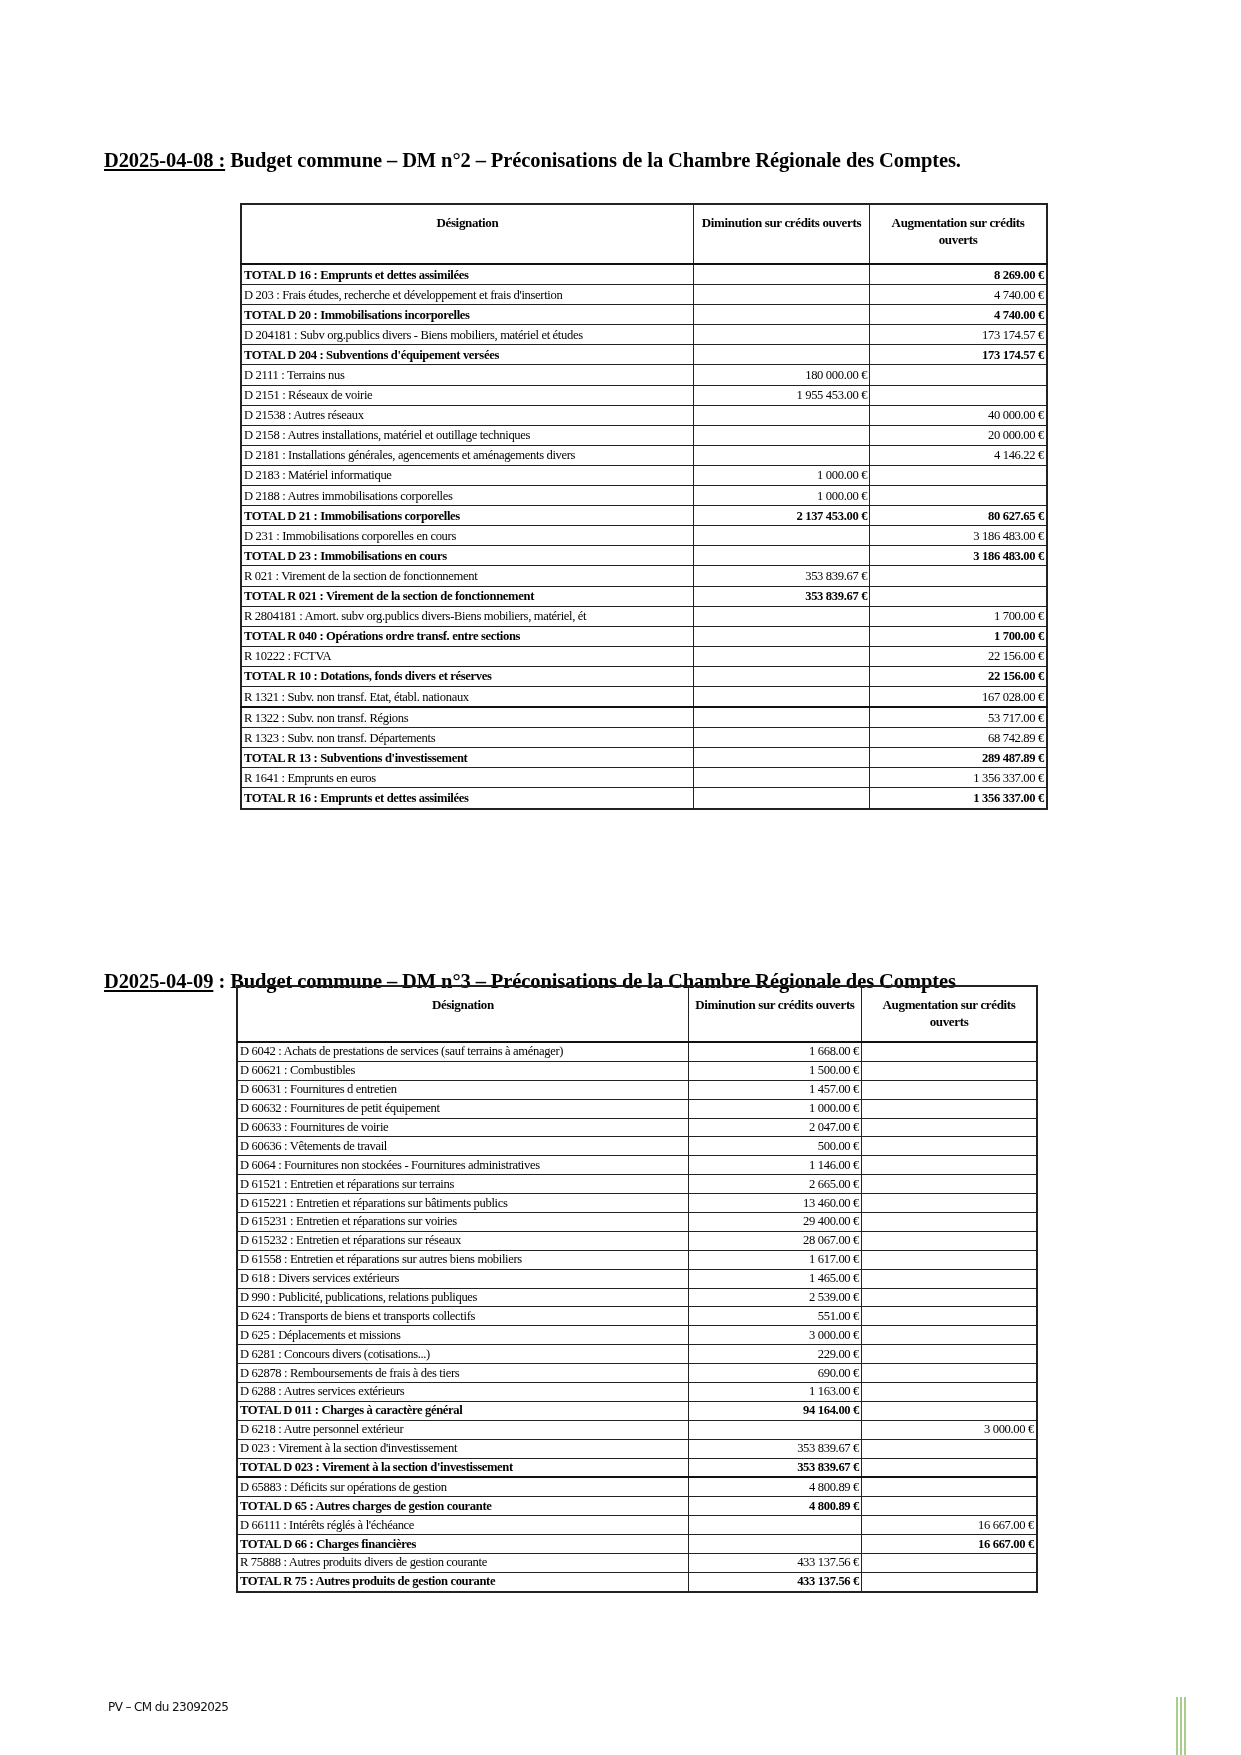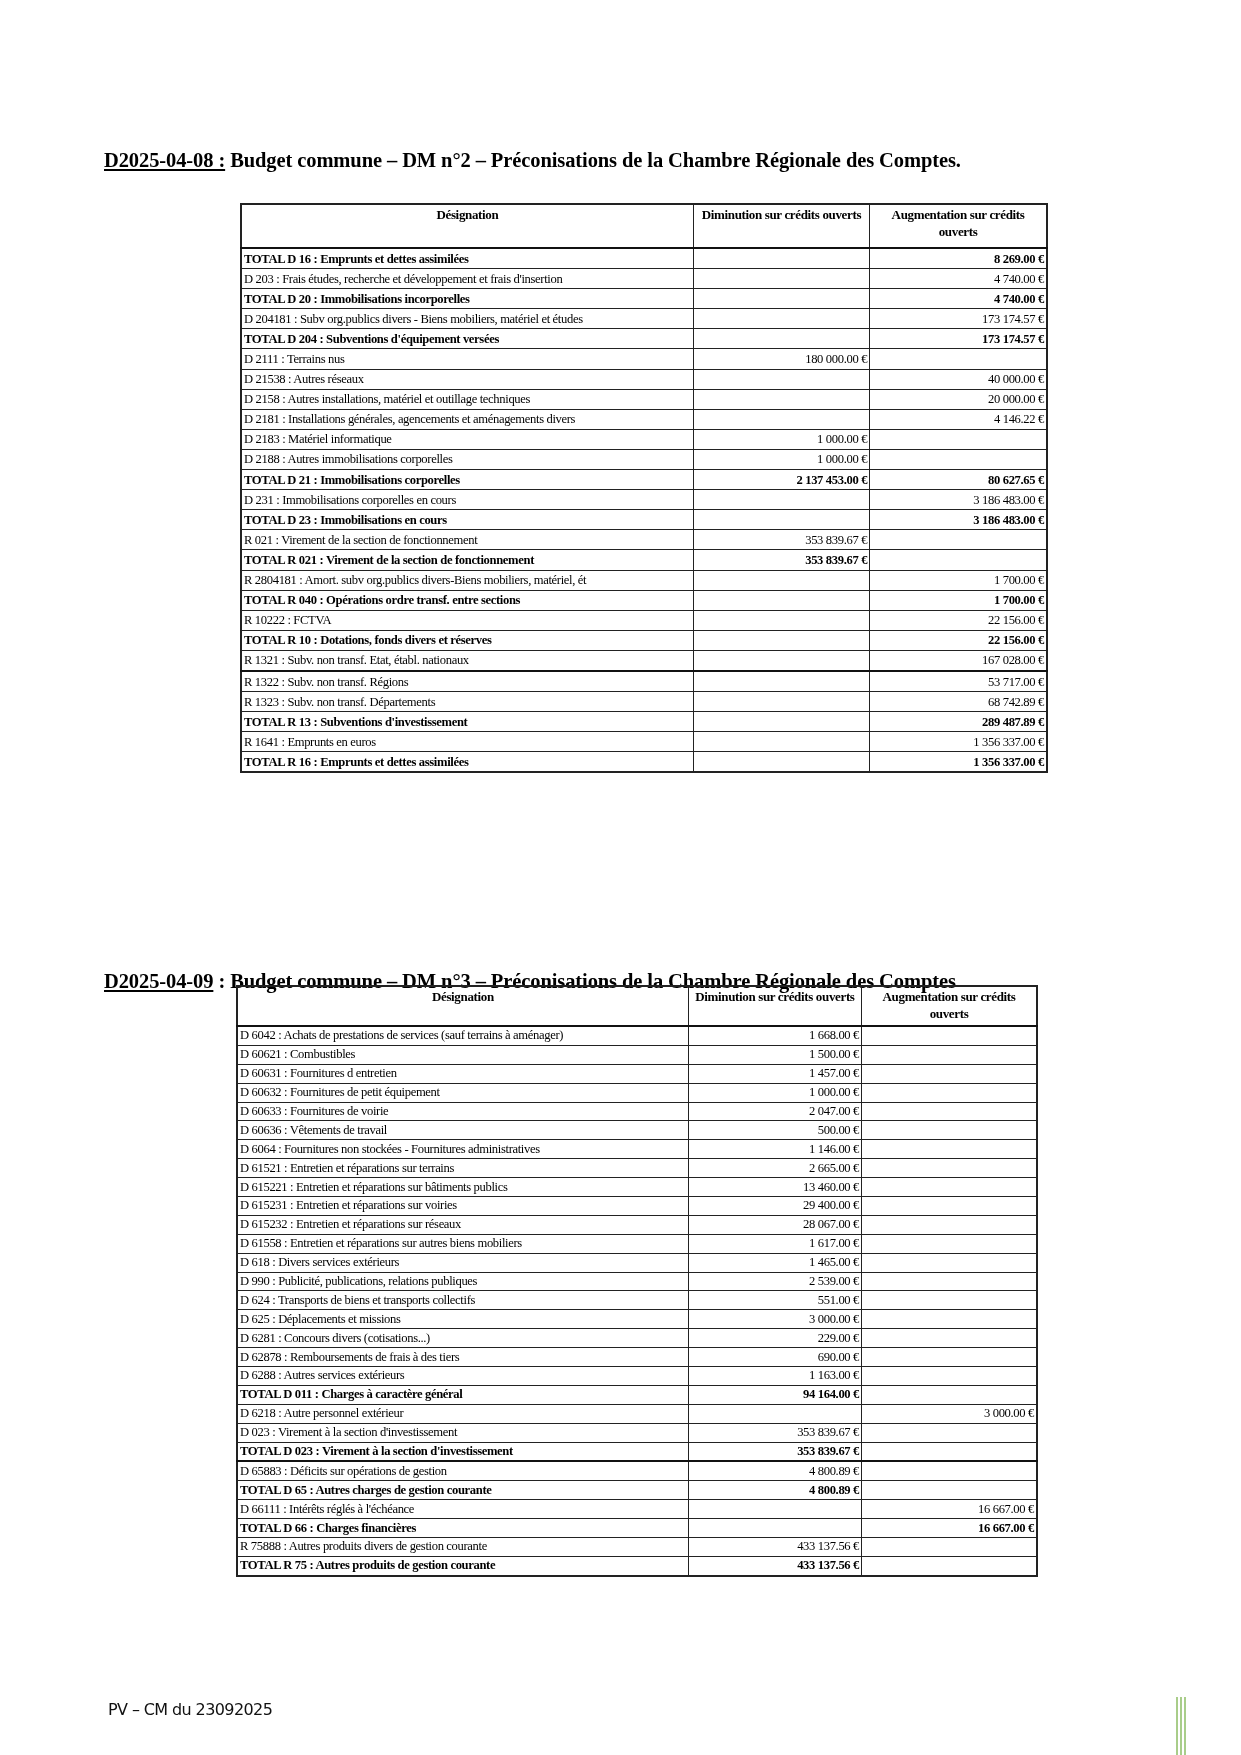--- a/index.html
+++ b/index.html
@@ -2,34 +2,34 @@
 <html><head>
 <meta charset="utf-8">
 <style>
   html, body { margin: 0; padding: 0; background: #ffffff; }
   body { width: 1241px; height: 1755px; position: relative; overflow: hidden; font-family: "Liberation Serif", serif; color: #000; }
   .title { position: absolute; left: 104px; font-family: "Liberation Serif", serif; font-weight: bold; font-size: 20.5px; white-space: nowrap; letter-spacing: -0.1px; text-align: center; }
   .title .ref { text-decoration: underline; }
   #title1 { top: 149px; }
   #title2 { top: 937px; margin-top: 33px; }
   table.budget { position: absolute; border-collapse: collapse; font-family: "Liberation Serif", serif; font-size: 12.6px; letter-spacing: -0.35px; border: 2px solid #222; }
-  table.budget th { font-weight: bold; text-align: center; vertical-align: top; border: 1px solid #222; border-bottom: 2.5px solid #111; line-height: 17px; padding: 1px 2px; font-size: 13px; }
+  table.budget th { font-weight: bold; text-align: center; vertical-align: top; border: 1px solid #222; border-bottom: 2.5px solid #111; line-height: 17px; padding: 9px 2px; font-size: 13px; }
   table.budget td { border: 1px solid #222; padding: 0 2px; white-space: nowrap; overflow: hidden; }
   table.budget td.num { text-align: right; }
   table.budget tr.total td { font-weight: bold; }
   table.budget tr.sep-top td { border-top: 2.5px solid #111; }
   #table1 { left: 240px; top: 203px; width: 808px; }
   #table1 col.c1 { width: 453px; } #table1 col.c2 { width: 177px; } #table1 col.c3 { width: 178px; }
   #table1 th { height: 40px; }
   #table1 td { height: 19.1px; line-height: 18px; }
   #table2 { left: 236px; top: 985px; width: 802px; }
   #table2 col.c1 { width: 452px; } #table2 col.c2 { width: 174px; } #table2 col.c3 { width: 176px; }
   #table2 th { height: 36px; }
   #table2 td { height: 17.9px; line-height: 17px; }
-  .footer { position: absolute; left: 108px; top: 1700px; font-family: "DejaVu Sans", sans-serif; font-size: 16px; color: #111; letter-spacing: -0.6px; }
+  .footer { position: absolute; left: 108px; top: 1700px; font-family: "DejaVu Sans", sans-serif; font-size: 12px; color: #111; letter-spacing: -0.6px; }
   .green-bars { position: absolute; left: 1176px; top: 1697px; width: 12px; height: 58px; display: flex; gap: 2px; }
   .green-bars span { display: block; width: 2px; height: 100%; background: #a9cd8a; }
 </style>
 </head>
 <body>
 
 <div id="title1" class="title">
   <span class="ref">D2025-04-08 :</span><span> Budget commune – DM n°2 – Préconisations de la Chambre Régionale des Comptes.</span>
 </div>
 
@@ -71,20 +71,25 @@
         <td>TOTAL D 204 : Subventions d'équipement versées</td>
         <td class="num"></td>
         <td class="num">173 174.57 €</td>
       </tr>
       <tr>
         <td>D 2111 : Terrains nus</td>
         <td class="num">180 000.00 €</td>
         <td class="num"></td>
       </tr>
       <tr>
+        <td>D 2151 : Réseaux de voirie</td>
+        <td class="num">1 955 453.00 €</td>
+        <td class="num"></td>
+      </tr>
+      <tr>
         <td>D 21538 : Autres réseaux</td>
         <td class="num"></td>
         <td class="num">40 000.00 €</td>
       </tr>
       <tr>
         <td>D 2158 : Autres installations, matériel et outillage techniques</td>
         <td class="num"></td>
         <td class="num">20 000.00 €</td>
       </tr>
       <tr>

